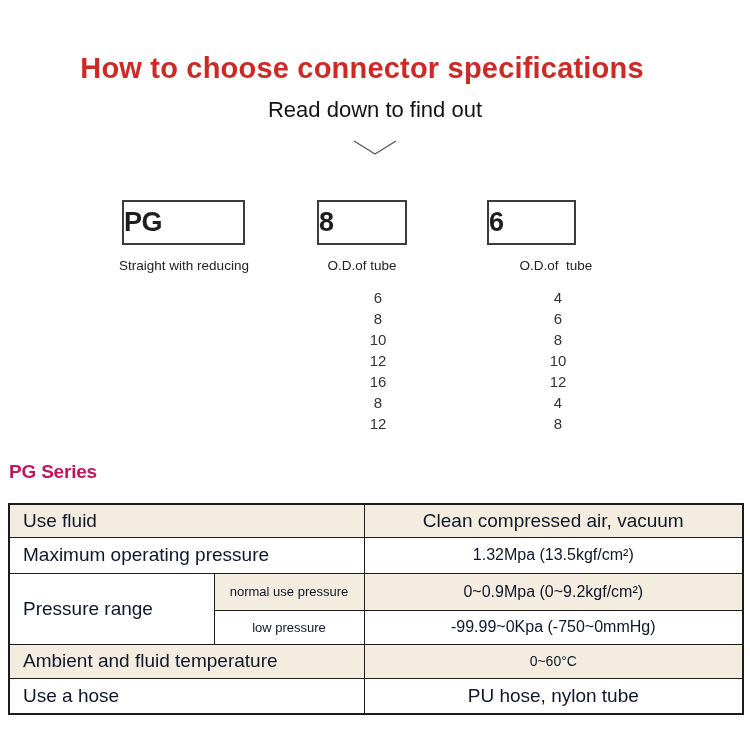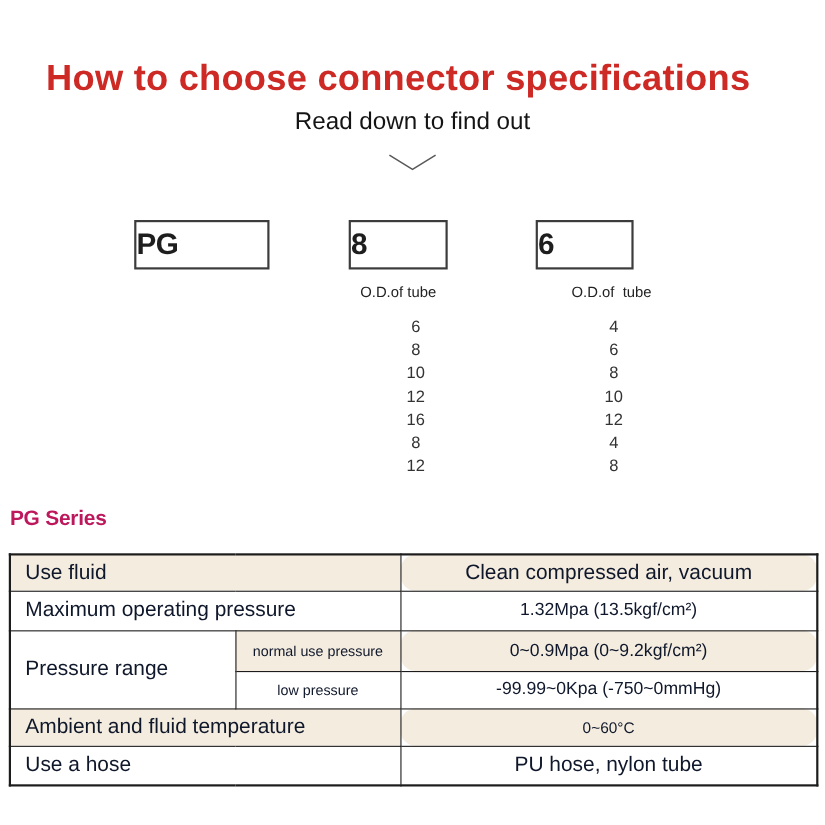--- a/index.html
+++ b/index.html
@@ -8,21 +8,21 @@
     --table-border:#1c1c1c;
     --ink:#2f2f2f;
   }
   *{margin:0;padding:0;box-sizing:border-box;}
   html,body{width:750px;height:750px;background:#ffffff;overflow:hidden;}
   body{font-family:"Liberation Sans", sans-serif;color:var(--ink);}
   .canvas{position:relative;width:750px;height:750px;background:#fff;}
 
   .title{
     position:absolute;left:0;top:52px;width:724px;
-    text-align:center;font-size:33px;font-weight:bold;
+    text-align:center;font-size:29px;font-weight:bold;
     color:var(--accent-red);letter-spacing:0.2px;
   }
   .subtitle{
     position:absolute;left:0;top:97px;width:750px;
     text-align:center;font-size:22px;font-weight:400;color:#141414;
   }
   .chevron{position:absolute;left:353px;top:139px;}
 
   .code-box{
     position:absolute;top:200px;height:45px;
@@ -59,21 +59,21 @@
     position:absolute;left:8px;top:503px;width:734px;
     border-collapse:collapse;table-layout:fixed;
     border:2px solid var(--table-border);
   }
   table.spec td{
     border:1px solid var(--table-border);
     vertical-align:middle;color:#0f172a;background:#fff;
   }
   td.lbl{font-size:19px;padding-left:13px;text-align:left;}
   td.sublbl{font-size:13px;text-align:center;}
-  td.val{text-align:center;border-radius:14px;}
+  td.val{text-align:center;}
   .v-lg{font-size:19px;}
   .v-md{font-size:16px;}
   .v-sm{font-size:14px;}
   tr.hi td{background:var(--row-highlight);}
   tr td.white-cell{background:#fff;}
   .h1r td{height:33px;} .h2r td{height:36px;} .h3r td{height:37px;}
   .h4r td{height:34px;} .h5r td{height:34px;} .h6r td{height:36px;}
 </style>
 </head>
 <body>
@@ -90,20 +90,21 @@
   <div class="code-box box-pg">
     <span>PG</span>
   </div>
   <div class="code-box box-8">
     <span>8</span>
   </div>
   <div class="code-box box-6">
     <span>6</span>
   </div>
 
+  <div class="seg-label lab-1">Straight with reducing</div>
   <div class="seg-label lab-2">O.D.of tube</div>
   <div class="seg-label lab-3">O.D.of  tube</div>
 
   <ul class="sizes sizes-2">
     <li>6</li>
     <li>8</li>
     <li>10</li>
     <li>12</li>
     <li>16</li>
     <li>8</li>

